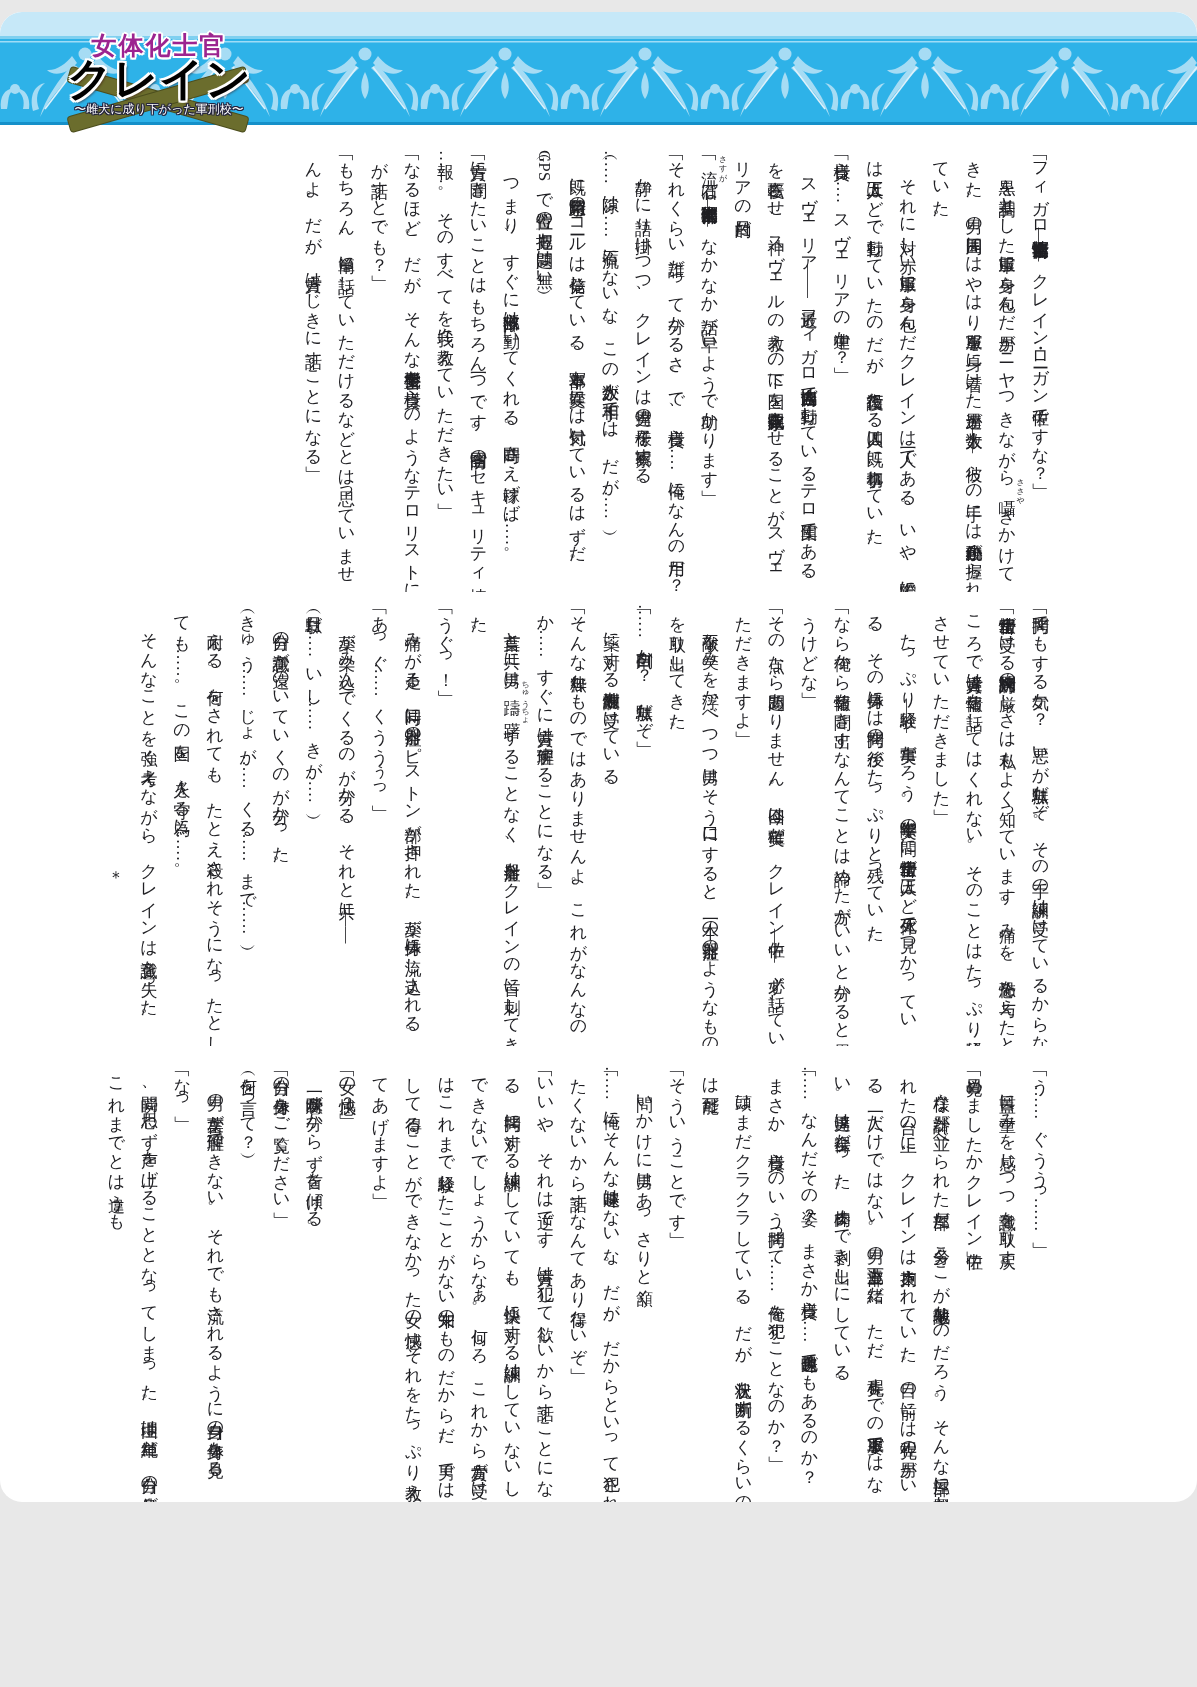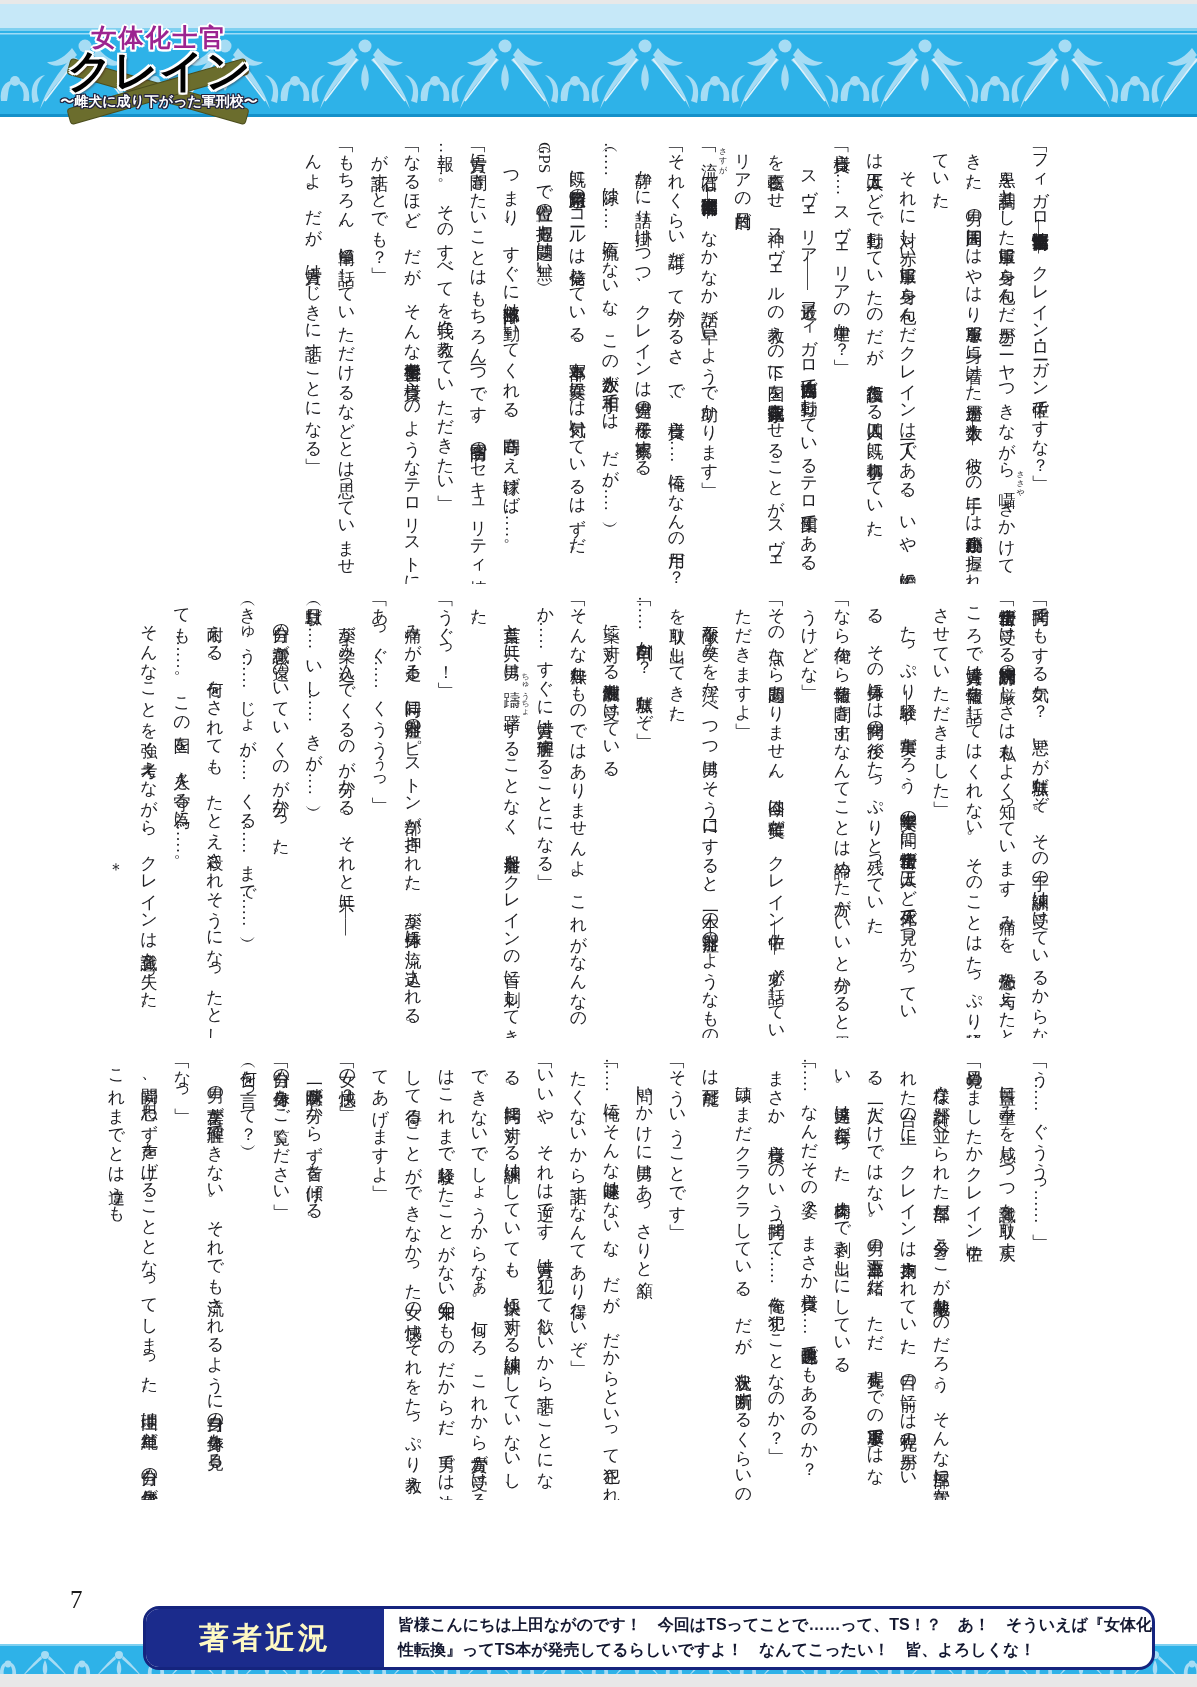--- a/index.html
+++ b/index.html
@@ -1,22 +1,23 @@
 <!DOCTYPE html>
 <html lang="ja"><head>
 <meta charset="utf-8">
 <style>
   html,body{margin:0;padding:0;}
   body{background:#e8e8e8;}
   .page{
     position:relative;
-    width:1197px;height:1670px;
+    width:1197px;height:1490px;
     background:#ffffff;
     overflow:hidden;
-    margin:4px auto;
+    margin:12px auto;
+    border-radius:22px;
   }
   .top-border{position:absolute;left:0;top:0;z-index:1;}
   .bottom-border{position:absolute;left:0;top:1640px;z-index:1;}
 
   
   .logo{
     position:absolute;left:52px;top:20px;width:214px;height:104px;z-index:3;
     text-align:center;
     font-family:"Liberation Serif","DejaVu Serif",serif;
   }
@@ -33,21 +34,21 @@
       -1.5px -1.5px 0 #fff,1.5px -1.5px 0 #fff,-1.5px 1.5px 0 #fff,1.5px 1.5px 0 #fff;
   }
   .logo-main{
     position:relative;font-weight:bold;font-size:45px;line-height:1;margin-top:-3px;
     color:#000000;letter-spacing:0;
     text-shadow:-2px 0 0 #fff,2px 0 0 #fff,0 -2px 0 #fff,0 2px 0 #fff,
       -2px -2px 0 #fff,2px -2px 0 #fff,-2px 2px 0 #fff,2px 2px 0 #fff,
       3px 3px 2px rgba(60,20,20,.45);
   }
   .logo-sub{
-    position:relative;font-size:14px;font-weight:bold;line-height:1;margin-top:1px;
+    position:relative;font-size:12px;font-weight:normal;line-height:1;margin-top:1px;
     color:#ffffff;
     text-shadow:-1px 0 0 #23233f,1px 0 0 #23233f,0 -1px 0 #23233f,0 1px 0 #23233f,
       -1px -1px 0 #23233f,1px -1px 0 #23233f,-1px 1px 0 #23233f,1px 1px 0 #23233f;
   }
 
   
   .band{
     position:absolute;right:140px;width:992px;height:442px;
     writing-mode:vertical-rl;
     -webkit-writing-mode:vertical-rl;

